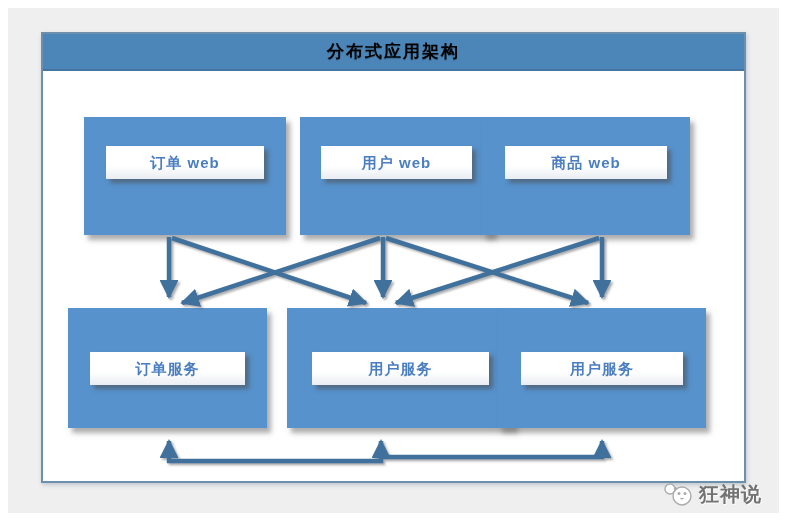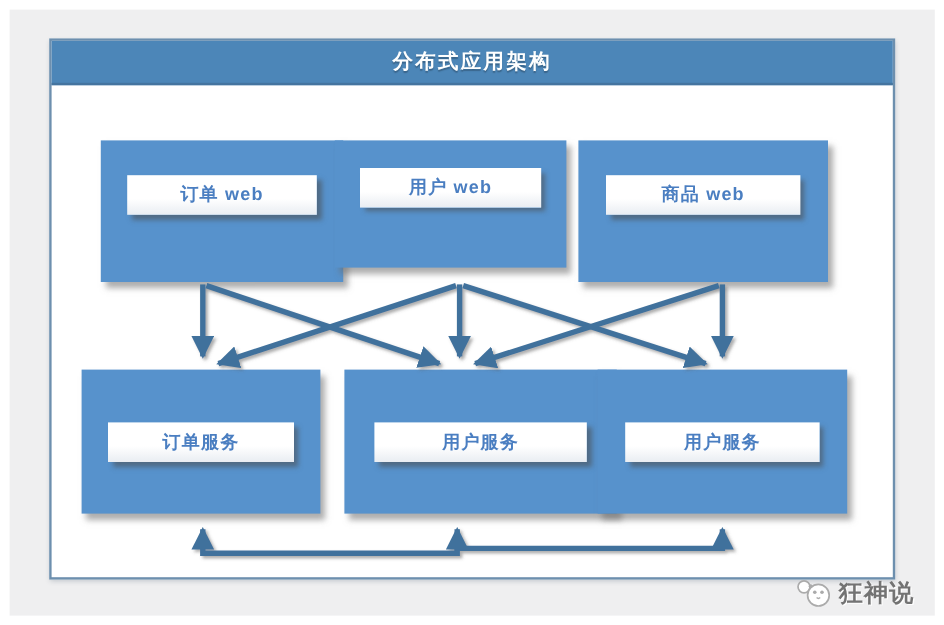--- a/index.html
+++ b/index.html
@@ -9,38 +9,38 @@
   }
   .gray-bg { position:absolute; left:8px; top:8px; width:771px; height:505px; background:#efeff0; }
   .canvas {
     position:absolute; left:41px; top:32px; width:705px; height:451px;
     background:#ffffff; border:2px solid #6d8fae; box-sizing:border-box;
     box-shadow:1px 2px 4px rgba(60,80,100,0.25);
   }
   .title-bar {
     position:absolute; left:0; top:0; width:100%; height:37px;
     background:#4c86b8; border-bottom:2px solid #44749f; box-sizing:border-box;
-    color:#ffffff; font-size:17px; font-weight:bold; letter-spacing:2px;
+    color:#000000; font-size:17px; font-weight:bold; letter-spacing:2px;
     text-align:center; line-height:35px; text-shadow:0 1px 1px rgba(0,0,0,0.25);
   }
   .node {
     position:absolute; background:#5792cc;
     box-shadow:4px 5px 5px rgba(105,105,105,0.55);
     display:flex; align-items:center; justify-content:center;
   }
   .node-label {
     display:block; width:78%; height:33px; line-height:33px;
     background:linear-gradient(180deg,#ffffff 60%,#e9edf2);
     box-shadow:4px 4px 4px rgba(75,75,75,0.55);
     color:#4a7ec1; font-weight:bold; font-size:15px; text-align:center;
     letter-spacing:1px; white-space:nowrap; overflow:hidden;
   }
   .row-web .node-label { margin-top:-28px; } 
   #node-web-1 { left:84px;  top:117px; width:202px; height:118px; }
-  #node-web-2 { left:279px; top:117px; width:193px; height:106px; }
+  #node-web-2 { left:300px; top:117px; width:193px; height:118px; }
   #node-web-3 { left:482px; top:117px; width:208px; height:118px; }
   #node-svc-1 { left:68px;  top:308px; width:199px; height:120px; }
   #node-svc-2 { left:287px; top:308px; width:227px; height:120px; }
   #node-svc-3 { left:498px; top:308px; width:208px; height:120px; }
   .edges-svg { position:absolute; left:0; top:0; width:787px; height:521px; pointer-events:none; }
   .watermark {
     position:absolute; left:662px; top:477px; height:34px;
     display:flex; align-items:center; gap:3px;
     color:#737373; font-weight:bold; font-size:20px; letter-spacing:1px;
     text-shadow:1px 1px 0 rgba(255,255,255,0.9);

